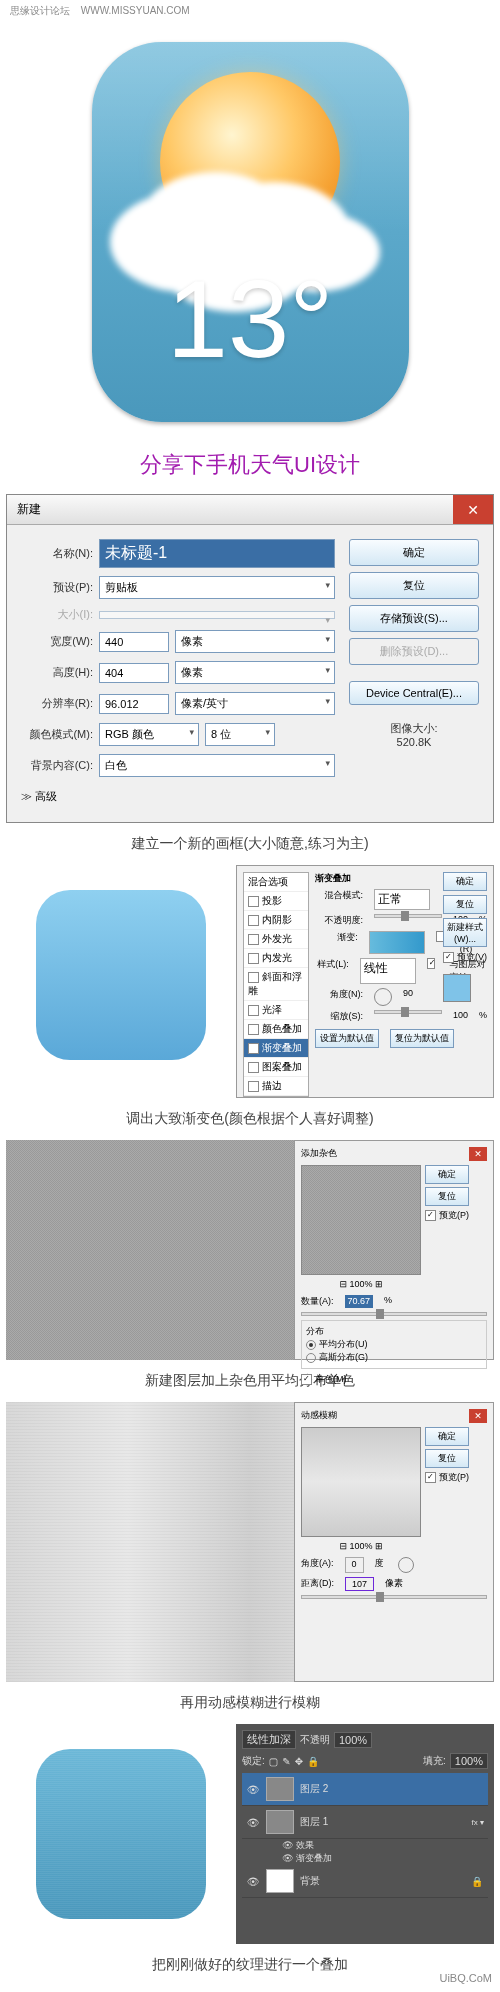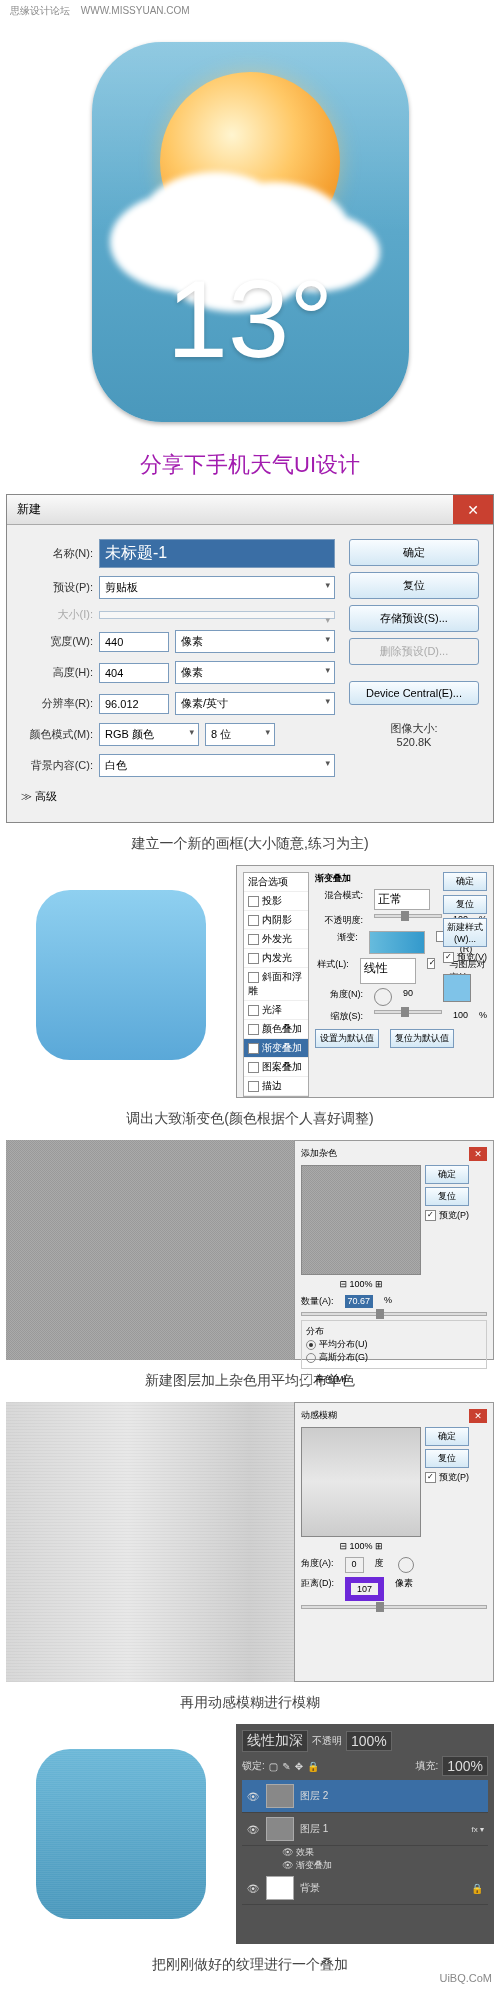--- a/index.html
+++ b/index.html
@@ -56,21 +56,21 @@
 .swatch{width:28px;height:28px;background:#7fc3e8;border:1px solid #888;margin-top:6px}
 .noise-full{height:220px;margin:0 6px;background-image:repeating-conic-gradient(#aaa 0% 25%,#999 0% 50%);background-size:2px 2px;position:relative}
 .noise-panel{position:absolute;right:0;top:0;bottom:0;width:200px;background:#f0f0f0;border:1px solid #999;padding:6px;font-size:9px}
 .noise-prev{width:120px;height:110px;background-image:repeating-conic-gradient(#aaa 0% 25%,#999 0% 50%);background-size:2px 2px;border:1px solid #888;margin-bottom:4px}
 .brush-full{height:280px;margin:0 6px;background:linear-gradient(90deg,#d8d8d8,#e8e8e8,#d0d0d0,#e8e8e8,#d8d8d8);position:relative}
 .brush-full::before{content:"";position:absolute;inset:0;background:repeating-linear-gradient(0deg,rgba(0,0,0,0.03) 0 1px,transparent 1px 3px)}
 .blur-panel{position:absolute;right:0;top:0;bottom:0;width:200px;background:#f0f0f0;border:1px solid #999;padding:6px;font-size:9px}
 .blur-prev{width:120px;height:110px;background:linear-gradient(0deg,#ccc,#e8e8e8,#ccc);border:1px solid #888;margin-bottom:4px}
 .layers-panel{flex:1;background:#535353;color:#ddd;font-size:10px;padding:6px}
 .lp-row{display:flex;align-items:center;gap:4px;margin-bottom:4px}
-.lp-sel{background:#3a3a3a;border:1px solid #666;padding:1px 4px;color:#ddd;font-size:14px}
+.lp-sel{background:#3a3a3a;border:1px solid #666;padding:1px 4px;color:#ddd;font-size:11px}
 .layer-item{display:flex;align-items:center;gap:6px;padding:4px;border-bottom:1px solid #444}
 .layer-item.active{background:#3a6ea5}
 .layer-thumb{width:28px;height:24px;background:#888;border:1px solid #aaa}
 .layer-thumb.white{background:#fff}
 .eye{width:14px;text-align:center}
 .watermark{position:fixed;right:8px;bottom:8px;font-size:11px;color:#888}
 .ck{width:11px;height:11px;border:1px solid #888;background:#fff;display:inline-block;margin-right:3px;vertical-align:middle}
 .ck.on::after{content:"✓";font-size:8px;position:relative;top:-2px;left:1px}
 .radio{width:10px;height:10px;border:1px solid #888;border-radius:50%;display:inline-block;margin-right:3px;vertical-align:middle}
 .radio.on::after{content:"";display:block;width:4px;height:4px;background:#333;border-radius:50%;margin:2px}
@@ -269,21 +269,21 @@
       </div>
     </div>
     <div class="opt-row" style="margin-top:6px">
           <span>角度(A):</span> 
           <span style="border:1px solid #aaa;padding:1px 6px">0</span> 
           <span>度</span> 
           <span style="width:16px;height:16px;border:1px solid #888;border-radius:50%;display:inline-block;margin-left:3px"></span>
         </div>
     <div class="opt-row">
           <span>距离(D):</span> 
-          <span style="border:6px solid #6d28d9;padding:1px 6px">107</span> 
+          <span style="border:1px solid #6d28d9;padding:1px 6px">107</span> 
           <span>像素</span>
         </div>
     <div class="slider"></div>
   </div>
 </div>
 
 <div class="caption">再用动感模糊进行模糊</div>
 
 <div class="step-row">
   <div class="preview-sq">

